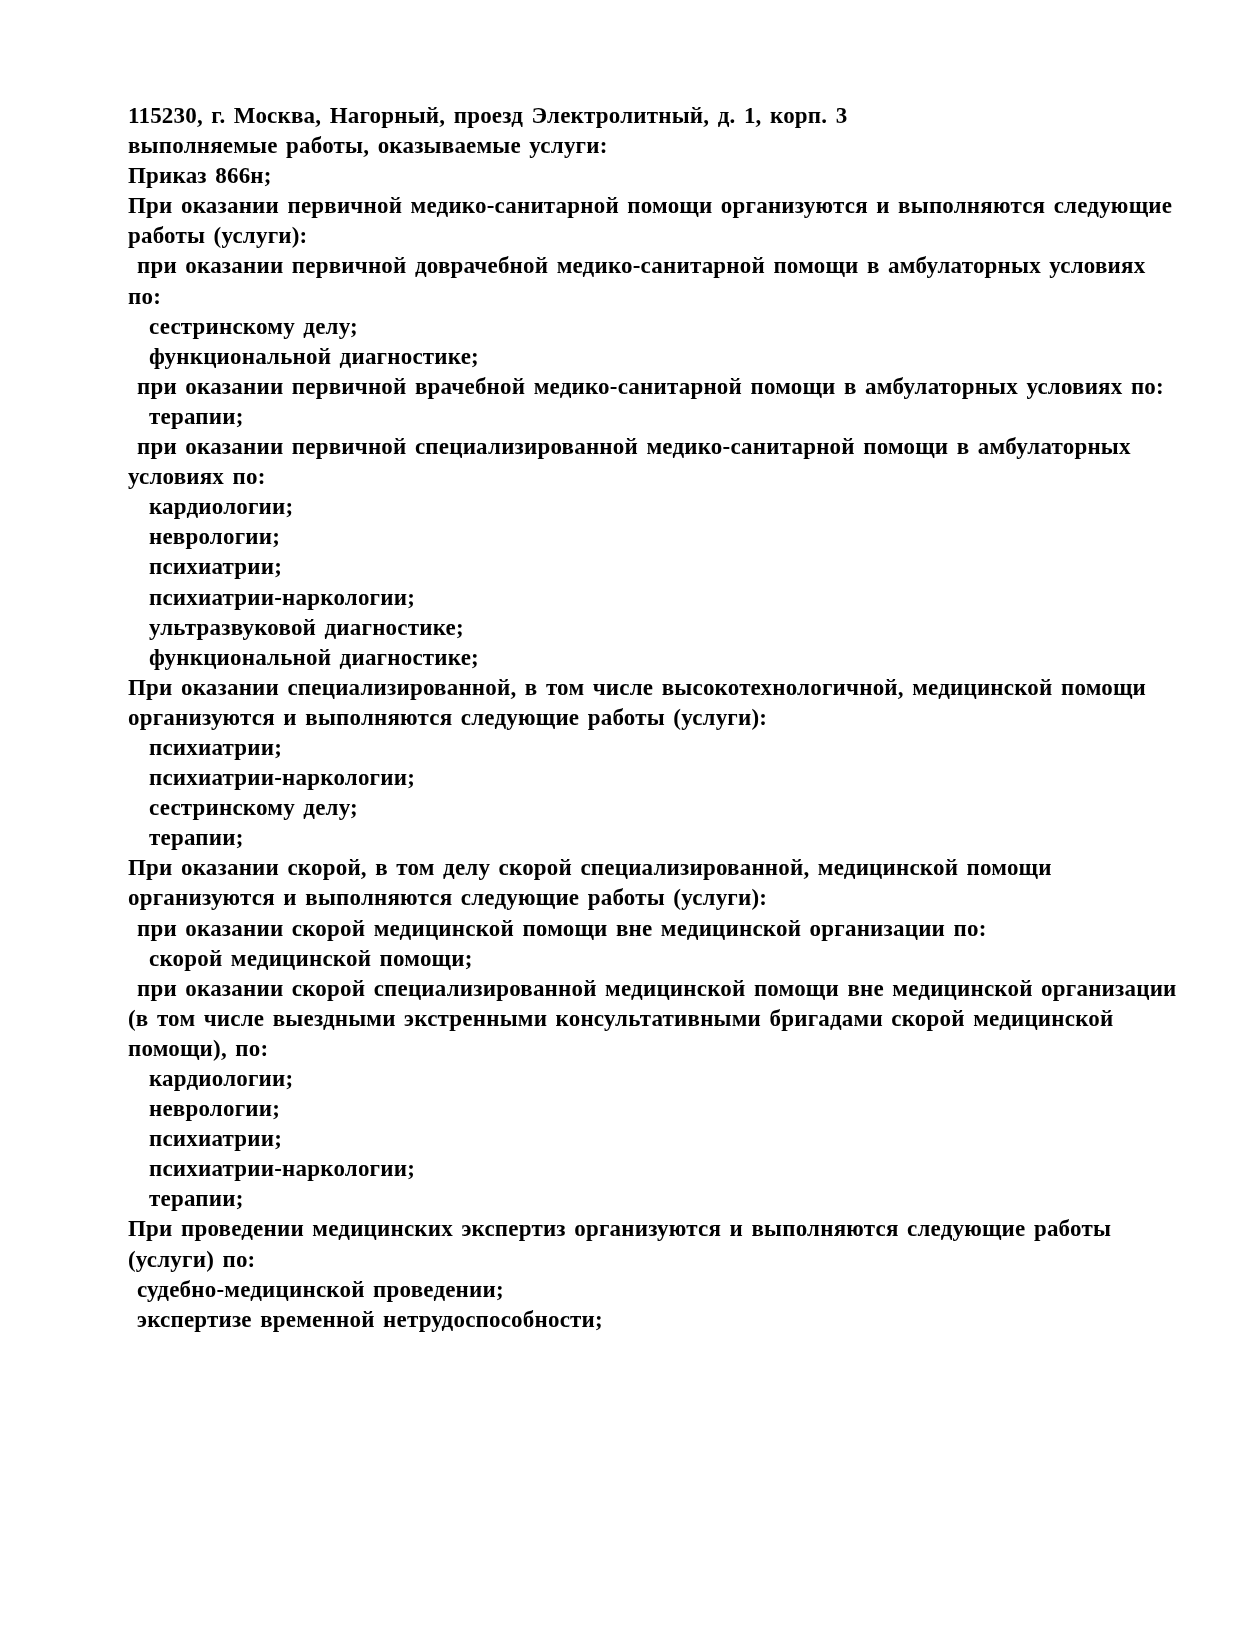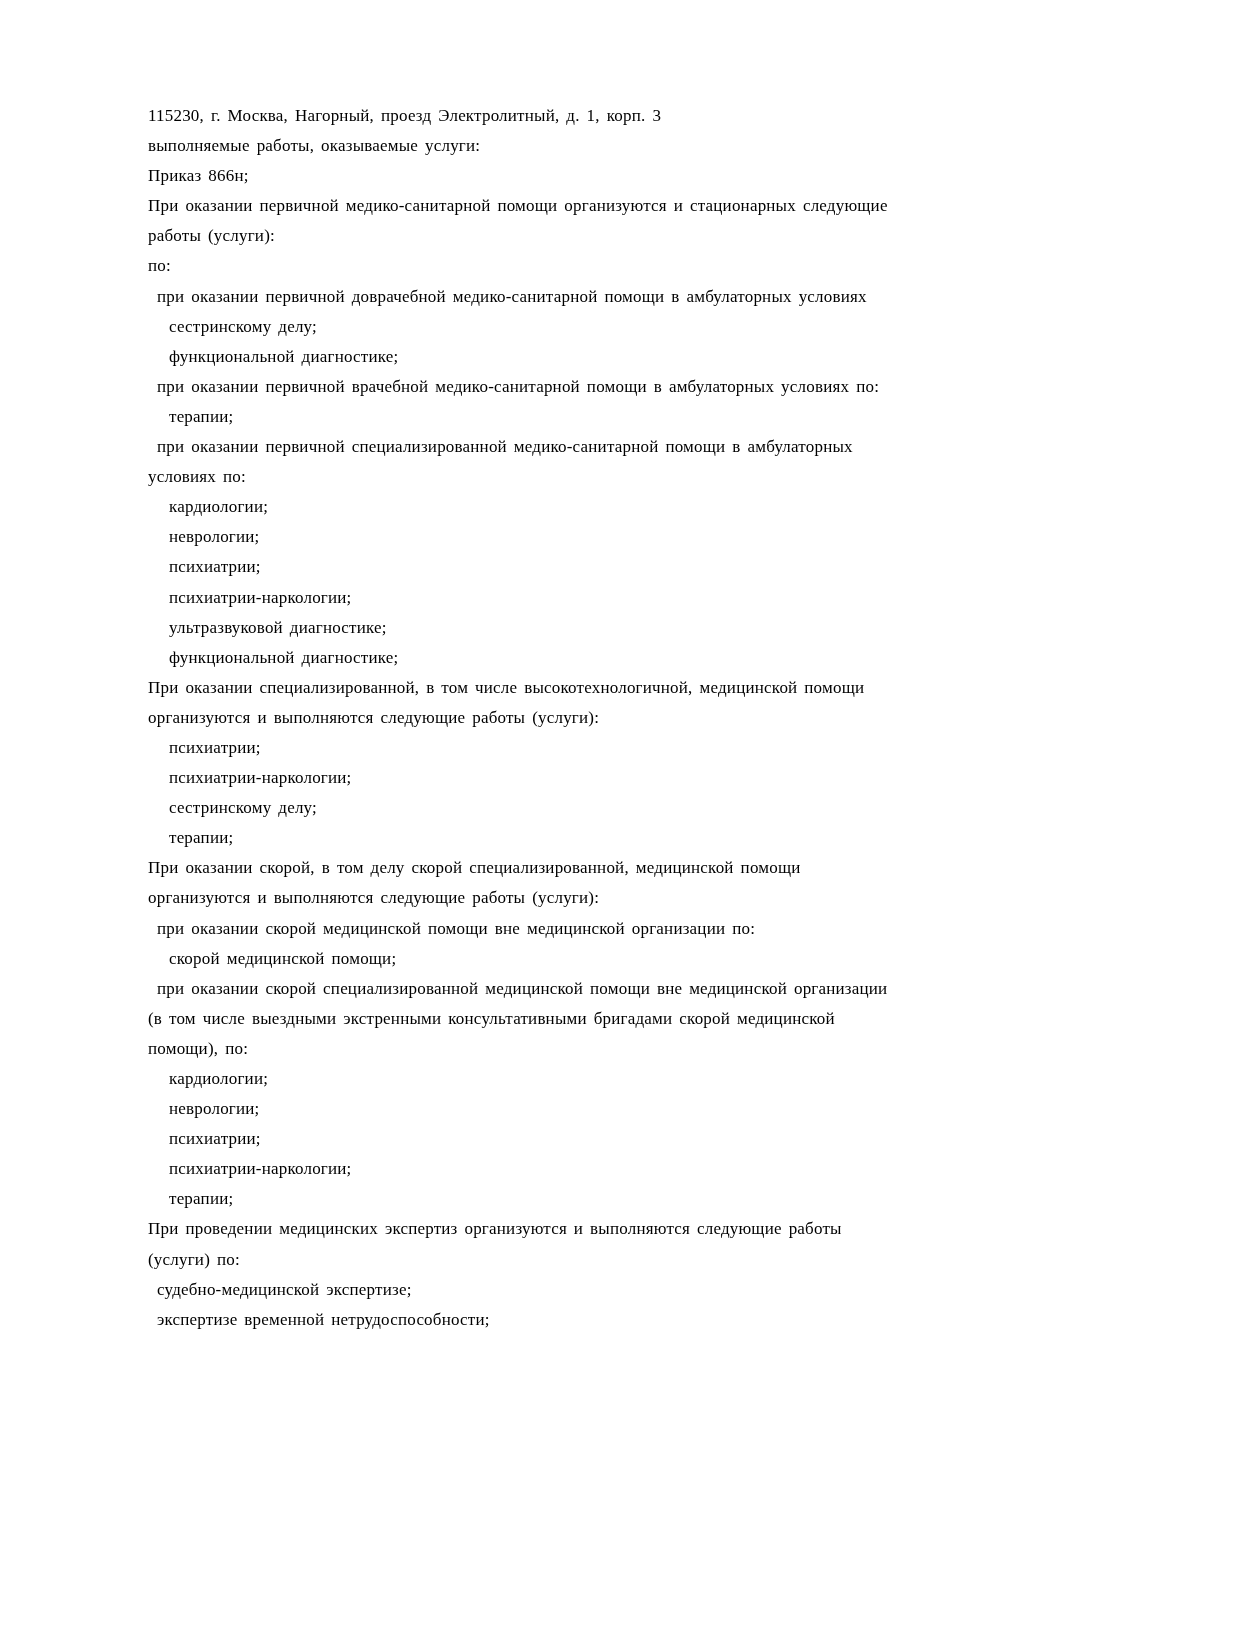--- a/index.html
+++ b/index.html
@@ -11,49 +11,50 @@
     position: relative;
     width: 1240px;
     height: 1650px;
     background: #ffffff;
     overflow: hidden;
     font-family: "Liberation Serif", "DejaVu Serif", serif;
     color: #000000;
   }
   .textblock {
     position: absolute;
-    left: 148px;
+    left: 128px;
     top: 101px;
     width: 1060px;
-    font-size: 17px;
+    font-size: 23px;
     line-height: 30.1px;
     letter-spacing: 0.2px;
     word-spacing: 2.5px;
     color: #000000;
+    font-weight: bold;
   }
   .line {
     white-space: pre;
     min-height: 30.1px;
   }
   .ind0 { padding-left: 0; }
   .ind1 { padding-left: 9px; }
   .ind2 { padding-left: 21px; }
 </style>
 </head>
 <body>
 
 <div class="page">
   <div class="textblock">
       <div class="line ind0">115230, г. Москва, Нагорный, проезд Электролитный, д. 1, корп. 3</div>
       <div class="line ind0">выполняемые работы, оказываемые услуги:</div>
       <div class="line ind0">Приказ 866н;</div>
-      <div class="line ind0">При оказании первичной медико-санитарной помощи организуются и стационарных следующие</div>
+      <div class="line ind0">При оказании первичной медико-санитарной помощи организуются и выполняются следующие</div>
       <div class="line ind0">работы (услуги):</div>
+      <div class="line ind1">при оказании первичной доврачебной медико-санитарной помощи в амбулаторных условиях</div>
       <div class="line ind0">по:</div>
-      <div class="line ind1">при оказании первичной доврачебной медико-санитарной помощи в амбулаторных условиях</div>
       <div class="line ind2">сестринскому делу;</div>
       <div class="line ind2">функциональной диагностике;</div>
       <div class="line ind1">при оказании первичной врачебной медико-санитарной помощи в амбулаторных условиях по:</div>
       <div class="line ind2">терапии;</div>
       <div class="line ind1">при оказании первичной специализированной медико-санитарной помощи в амбулаторных</div>
       <div class="line ind0">условиях по:</div>
       <div class="line ind2">кардиологии;</div>
       <div class="line ind2">неврологии;</div>
       <div class="line ind2">психиатрии;</div>
       <div class="line ind2">психиатрии-наркологии;</div>
@@ -72,16 +73,16 @@
       <div class="line ind1">при оказании скорой специализированной медицинской помощи вне медицинской организации</div>
       <div class="line ind0">(в том числе выездными экстренными консультативными бригадами скорой медицинской</div>
       <div class="line ind0">помощи), по:</div>
       <div class="line ind2">кардиологии;</div>
       <div class="line ind2">неврологии;</div>
       <div class="line ind2">психиатрии;</div>
       <div class="line ind2">психиатрии-наркологии;</div>
       <div class="line ind2">терапии;</div>
       <div class="line ind0">При проведении медицинских экспертиз организуются и выполняются следующие работы</div>
       <div class="line ind0">(услуги) по:</div>
-      <div class="line ind1">судебно-медицинской экспертизе;</div>
+      <div class="line ind1">судебно-медицинской проведении;</div>
       <div class="line ind1">экспертизе временной нетрудоспособности;</div>
     </div>
 </div>
 
 </body></html>

